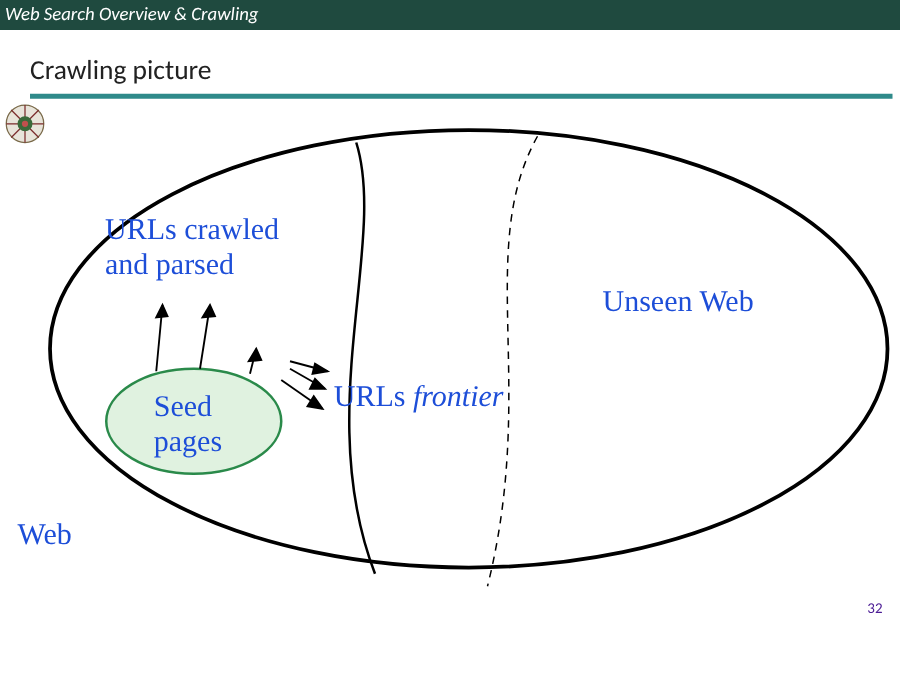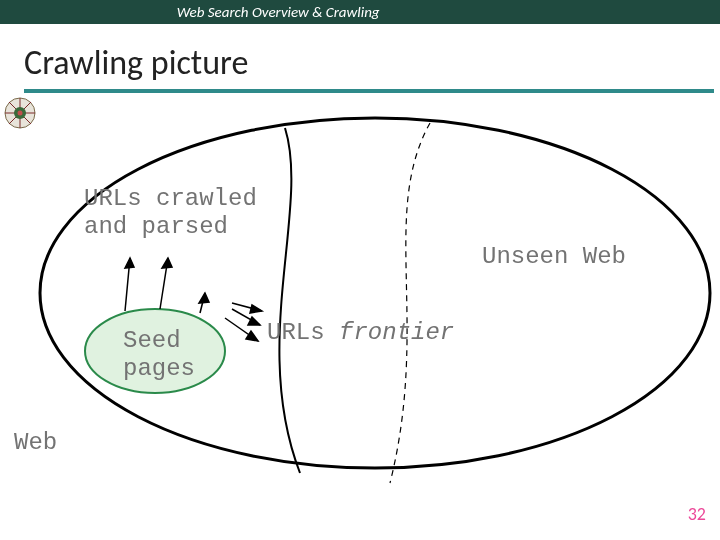--- a/index.html
+++ b/index.html
@@ -6,56 +6,55 @@
   html, body { width: 720px; height: 540px; font-family: "Segoe UI", "Calibri", sans-serif; background: #fff; overflow: hidden; }
   .header {
     display: flex;
     width: 100%;
     height: 24px;
     background: #1f4a3f;
     color: #fff;
     font-style: italic;
     font-size: 15px;
     line-height: 24px;
-    justify-content: center;
   }
   .header .left { width: 52%; padding-left: 4px; }
   .header .right { width: 48%; padding-left: 30px; }
   .title-wrap { padding: 18px 0 0 24px; }
   .title {
-    font-size: 34px;
+    font-size: 22px;
     font-weight: 400;
     color: #222;
     font-family: "Calibri", "Segoe UI", sans-serif;
   }
   .title-rule {
     margin-top: 6px;
     height: 4px;
     width: 690px;
     background: #2f8a8a;
   }
   .stage {
     position: relative;
     width: 720px;
     height: 440px;
   }
   .stage svg { position: absolute; top: 0; left: 0; }
   .lbl {
     position: absolute;
     font-size: 24px;
-    color: #737373;
+    color: #1d4ed8;
     line-height: 1.15;
-    font-family: Liberation Mono, monospace;
+    font-family: Liberation Serif, serif;
   }
   .pagenum {
     position: absolute;
     right: 14px;
-    bottom: 8px;
-    font-size: 18px;
-    color: #ec4899;
+    bottom: 25px;
+    font-size: 12px;
+    color: #4c1d95;
   }
   
   .spider {
     position: absolute;
     left: 191px;
     top: 194px;
     width: 40px;
     height: 40px;
   }
 </style>

